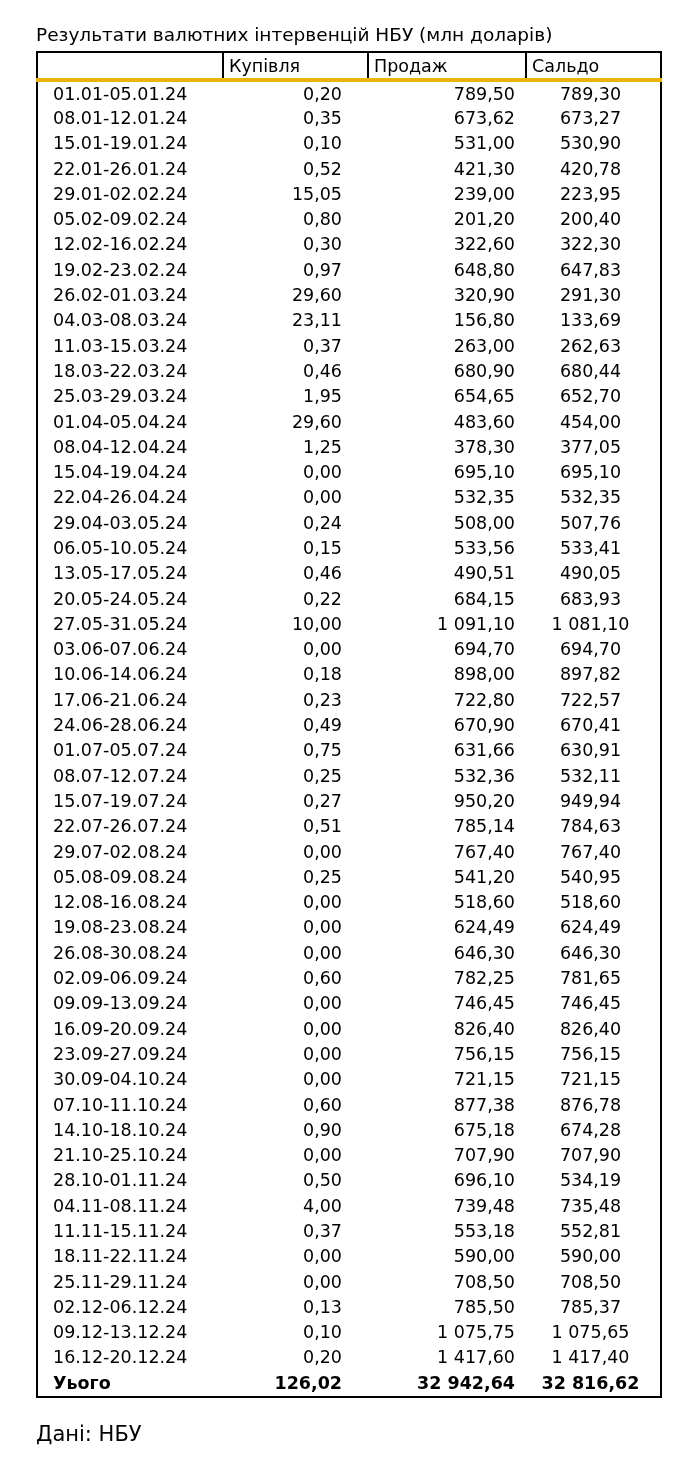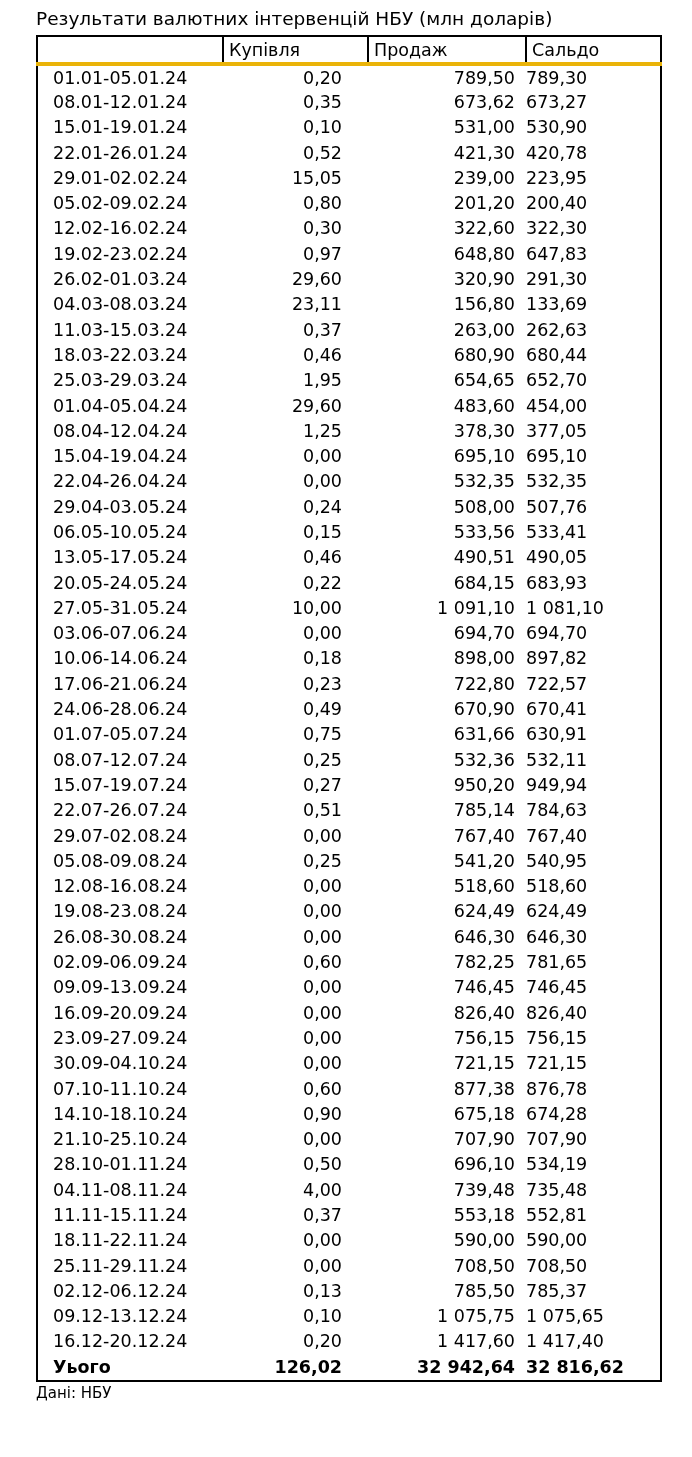--- a/index.html
+++ b/index.html
@@ -9,21 +9,21 @@
     color: #000000;
     font-family: "DejaVu Sans", "Liberation Sans", sans-serif;
   }
   .page {
     width: 692px;
     height: 1457px;
     background: #ffffff;
     overflow: hidden;
   }
   .title {
-    margin: 7px 0 4px 36px;
+    margin: 23px 0 4px 36px;
     font-size: 18.5px;
     line-height: 24px;
     white-space: nowrap;
   }
   table.iv {
     margin-left: 36px;
     width: 624px;
     border-collapse: collapse;
     table-layout: fixed;
     border: 2px solid #000;
@@ -46,25 +46,25 @@
   thead th.sep { border-left: 2px solid #000; }
   tbody tr { height: 25.3px; }
   tbody td {
     vertical-align: middle;
     white-space: nowrap;
     overflow: hidden;
   }
   td.c0 { text-align: left;  padding-left: 15px; }
   td.c1 { text-align: right; padding-right: 26px; }
   td.c2 { text-align: right; padding-right: 11px; }
-  td.c3 { text-align: left; padding-right: 5px; }
+  td.c3 { text-align: center; padding-right: 5px; }
   tr.total-row { height: 27px; font-weight: bold; }
   .source {
-    margin: 2px 0 0 36px;
-    font-size: 15px;
+    margin: 24px 0 0 36px;
+    font-size: 21px;
   }
 </style>
 </head>
 <body>
 
 <div class="page">
 
   <div class="title">Результати валютних інтервенцій НБУ (млн доларів)</div>
 
   <table class="iv">

